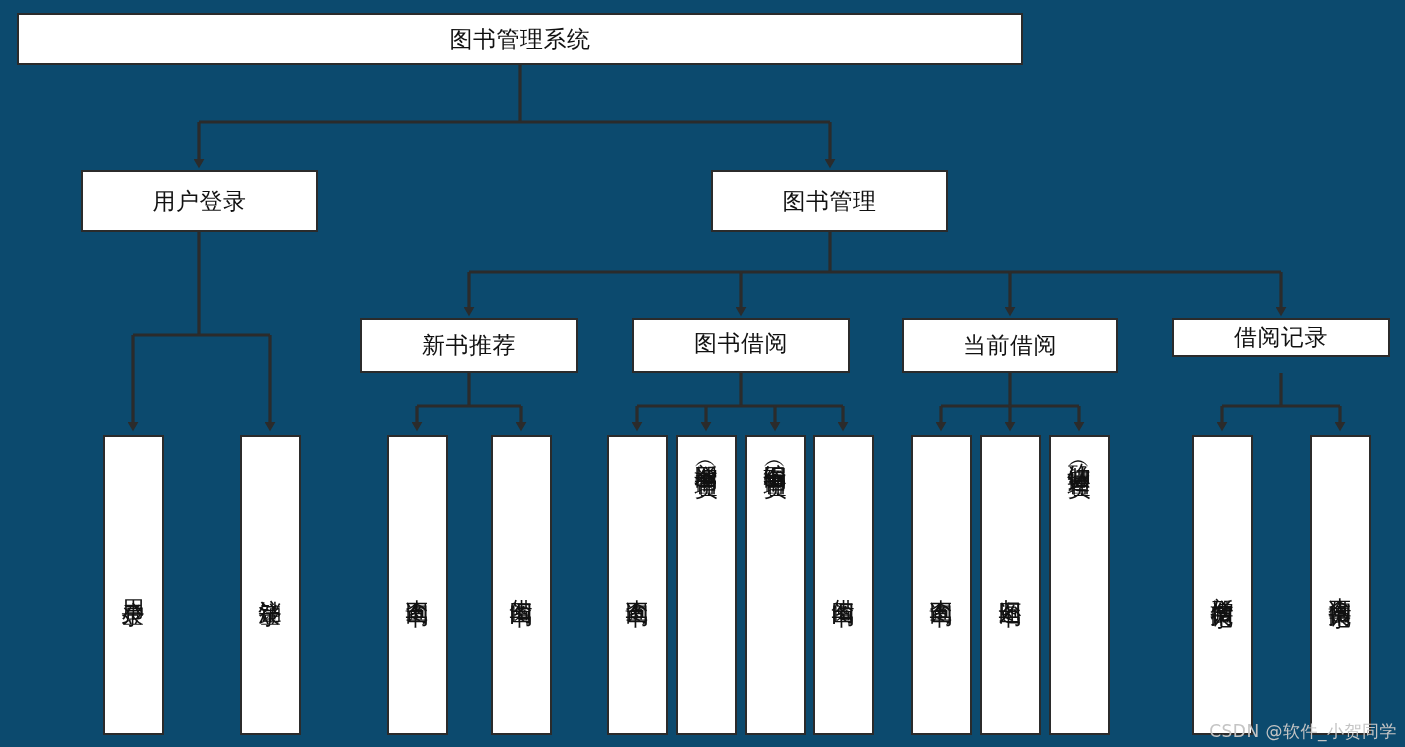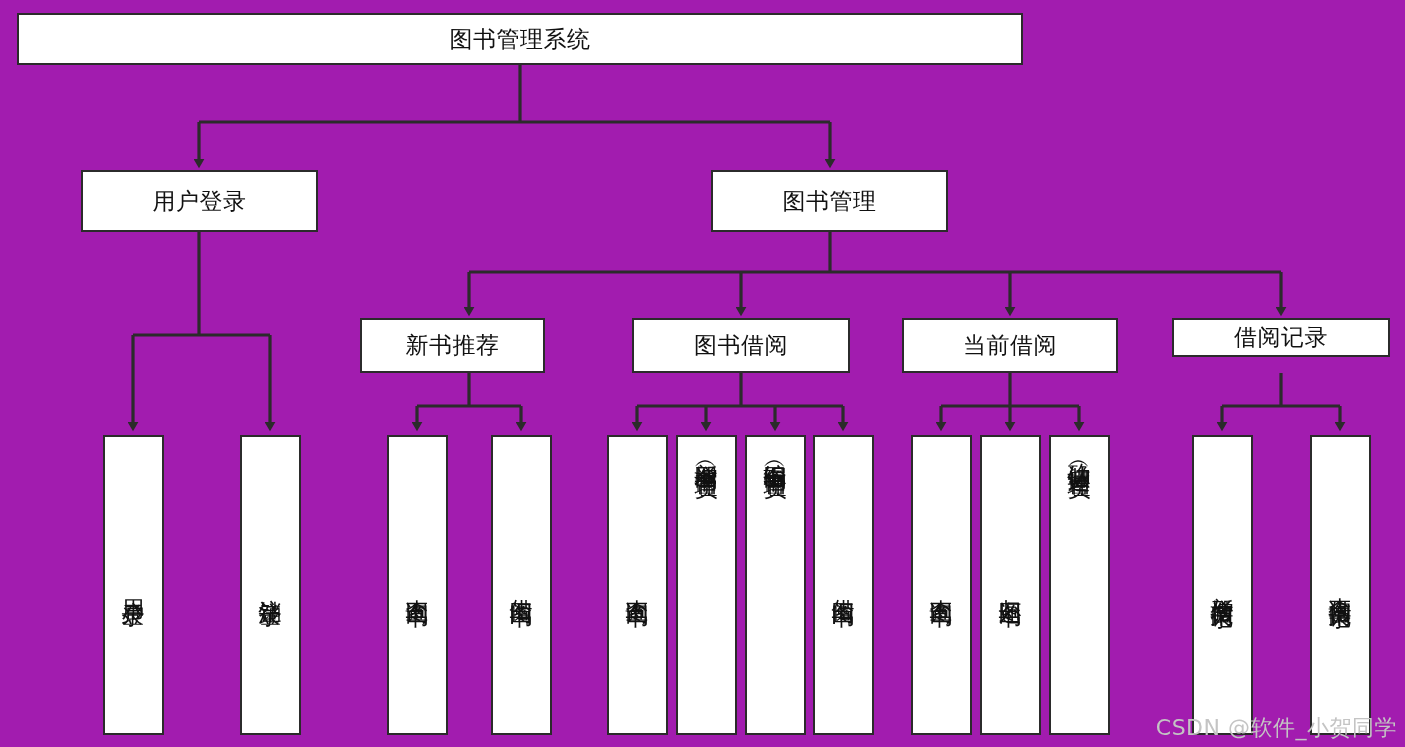--- a/index.html
+++ b/index.html
@@ -8,21 +8,21 @@
     padding: 0;
     background: #ffffff;
   }
   body {
     font-family: "DejaVu Sans", "Liberation Sans", sans-serif;
   }
   #canvas {
     position: relative;
     width: 1405px;
     height: 747px;
-    background: #a21caf;
+    background: #0c4a6e;
     overflow: hidden;
   }
   #edges {
     position: absolute;
     left: 0;
     top: 0;
     width: 1405px;
     height: 747px;
     pointer-events: none;
   }
@@ -63,21 +63,21 @@
     text-align: left;
   }
   .node.vert.mid {
     align-items: center;
     padding-top: 0;
   }
   .watermark {
     position: absolute;
     right: 8px;
     bottom: 4px;
-    font-size: 22px;
+    font-size: 17px;
     color: #c4c4c4;
     letter-spacing: 0.5px;
     z-index: 5;
     white-space: nowrap;
     font-family: "DejaVu Sans", "Liberation Sans", sans-serif;
   }
 </style>
 </head>
 <body>
 
@@ -139,24 +139,24 @@
     <span class="lbl">图书管理系统</span>
   </div>
 
   <div class="node horiz" style="left:81px; top:170px; width:237px; height:62px;">
     <span class="lbl">用户登录</span>
   </div>
   <div class="node horiz" style="left:711px; top:170px; width:237px; height:62px;">
     <span class="lbl">图书管理</span>
   </div>
 
-  <div class="node horiz" style="left:360px; top:318px; width:185px; height:55px;">
+  <div class="node horiz" style="left:360px; top:318px; width:218px; height:55px;">
     <span class="lbl">新书推荐</span>
   </div>
-  <div class="node horiz" style="left:632px; top:318px; width:218px; height:55px;">
+  <div class="node horiz" style="left:632px; top:318px; width:218px; height:55px;font-family:Liberation Mono, monospace;">
     <span class="lbl">图书借阅</span>
   </div>
   <div class="node horiz" style="left:902px; top:318px; width:216px; height:55px;align-items:center;">
     <span class="lbl">当前借阅</span>
   </div>
   <div class="node horiz" style="left:1172px; top:318px; width:218px; height:39px;">
     <span class="lbl">借阅记录</span>
   </div>
 
   <div class="node vert mid" style="left:103px; top:435px; width:61px; height:300px;">

